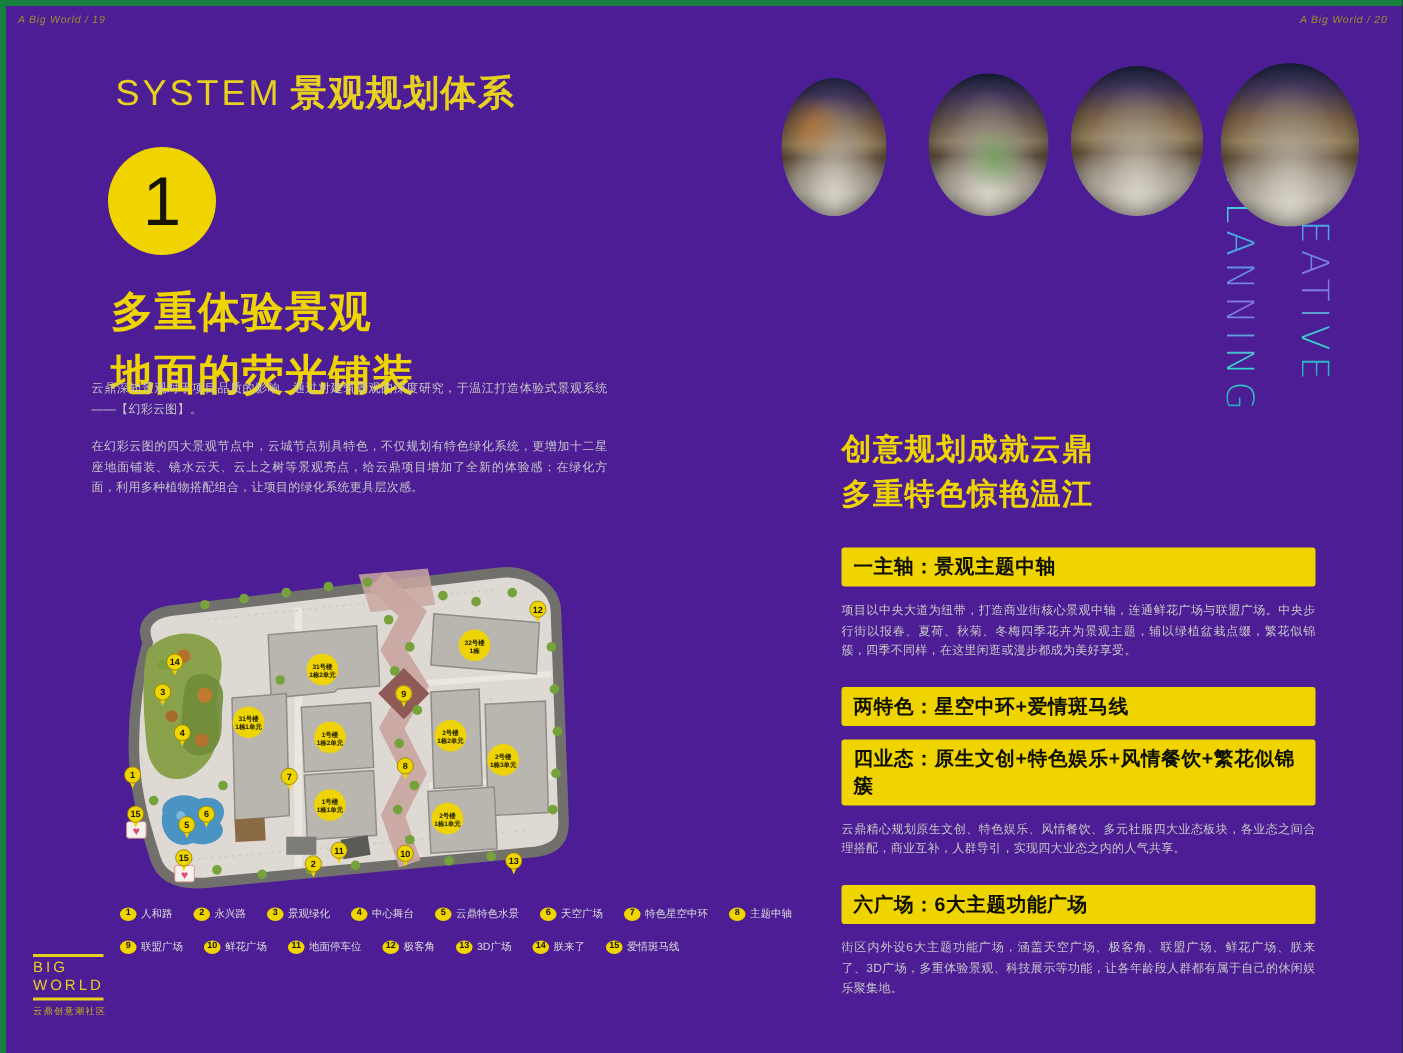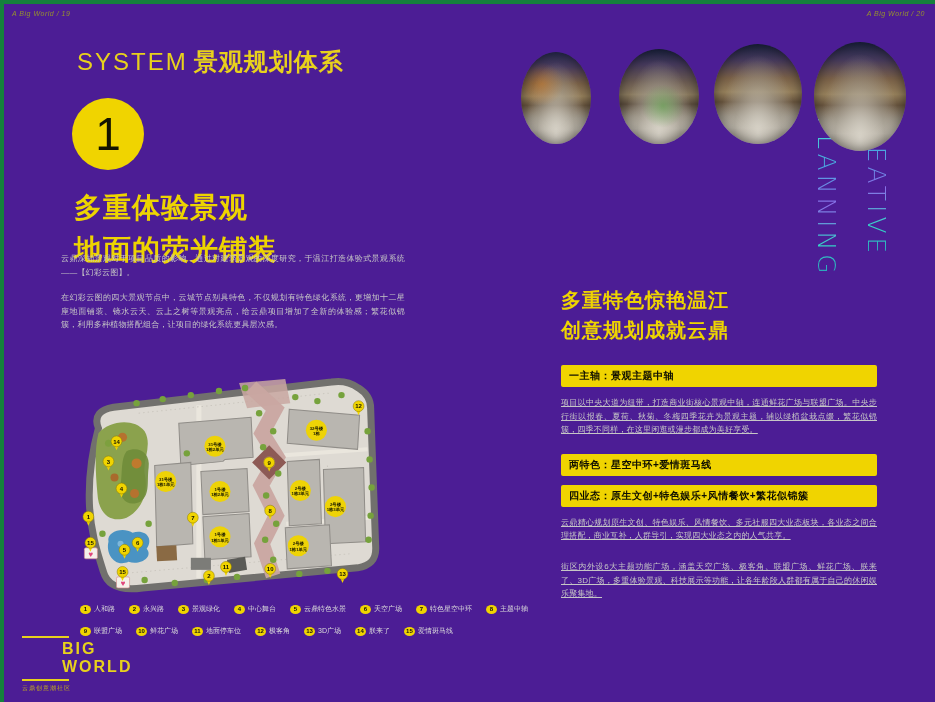--- a/index.html
+++ b/index.html
@@ -28,21 +28,21 @@
   #legend-row-1{top:600px;}
   #legend-row-2{top:622px;}
   .legend-item{display:inline-flex;align-items:center;gap:3px;white-space:nowrap;}
   .legend-badge{display:inline-flex;align-items:center;justify-content:center;
     min-width:9px;height:9px;border-radius:50%;background:#f0d400;color:#111;
     font-size:6px;font-weight:bold;padding:0 1px;}
   .legend-label{font-size:7px;color:#dcdcdc;}
   
   #logo{position:absolute;left:18px;top:630px;width:54px;}
   .logo-rule{width:47px;height:2px;background:#e8d11c;margin:2px 0;}
-  .logo-word{font-size:16px;font-weight:bold;color:#e8d11c;letter-spacing:2px;line-height:1.15;margin-left:40px;}
+  .logo-word{font-size:10px;font-weight:normal;color:#e8d11c;letter-spacing:2px;line-height:1.15;}
   #logo-sub{font-size:6px;color:#c8b318;letter-spacing:1px;margin-top:3px;white-space:nowrap;}
   
   .render-circle{position:absolute;border-radius:50%;z-index:3;
     background:
       radial-gradient(ellipse at 50% 88%, rgba(216,211,200,.95) 0%, rgba(170,164,152,.55) 38%, rgba(0,0,0,0) 62%),
       linear-gradient(180deg,#1d2544 0%,#45395c 16%,#7a6148 34%,#97815c 48%,#6b5740 58%,#a29a8c 72%,#d3cdc1 84%,#b9b2a5 100%);
     box-shadow:inset 0 0 14px rgba(0,0,0,.55);}
   #circle-1{left:517px;top:48px;width:70px;height:92px;
     background:
       radial-gradient(circle at 30% 35%, rgba(200,120,40,.55) 0%, rgba(0,0,0,0) 28%),
@@ -59,23 +59,23 @@
   .vword{position:absolute;writing-mode:vertical-rl;font-weight:300;font-size:25px;
     letter-spacing:4px;z-index:1;
     background:linear-gradient(180deg,#43e8cf 0%,#4aa8e0 30%,#8a6fe8 55%,#35d8c8 80%,#2a9ab8 100%);
     -webkit-background-clip:text;background-clip:text;color:transparent;
     font-family:"DejaVu Sans","Liberation Sans",sans-serif;}
   #vword-1{left:858px;top:100px;}
   #vword-2{left:808px;top:112px;}
   
   #right-col{position:absolute;left:557px;top:281px;width:316px;}
   #heading-right{font-size:20px;font-weight:bold;color:#eed400;line-height:1.5;letter-spacing:1px;margin-bottom:20px;}
-  .section-bar{background:#f0d400;color:#0d0d00;font-size:10px;font-weight:bold;
+  .section-bar{background:#f0d400;color:#0d0d00;font-size:13px;font-weight:bold;
     padding:4px 8px;border-radius:2px;letter-spacing:.5px;margin-bottom:9px;}
-  .section-text{margin:0 0 17px 0;font-size:8px;line-height:1.7;color:#c6c6c6;text-align:justify;letter-spacing:.2px;text-decoration:underline;}
+  .section-text{margin:0 0 17px 0;font-size:8px;line-height:1.7;color:#c6c6c6;text-align:justify;letter-spacing:.2px;}
 </style>
 </head>
 <body>
 
 <div id="canvas">
 
   <div class="page-header" id="header-left">A Big World / 19</div>
   <div class="page-header" id="header-right">A Big World / 20</div>
 
   <div id="title-left">
@@ -84,21 +84,21 @@
 
   <div id="badge-1">1</div>
 
   <div id="heading-left">
     <div>多重体验景观</div>
     <div>地面的荧光铺装</div>
   </div>
 
   <div id="paras-left">
     <p>云鼎深知景观对于项目品质的影响，通过对建筑景观的深度研究，于温江打造体验式景观系统——【幻彩云图】。</p>
-    <p>在幻彩云图的四大景观节点中，云城节点别具特色，不仅规划有特色绿化系统，更增加十二星座地面铺装、镜水云天、云上之树等景观亮点，给云鼎项目增加了全新的体验感；繁花似锦簇，利用多种植物搭配组合，让项目的绿化系统更具层次感。</p>
+    <p>在幻彩云图的四大景观节点中，云城节点别具特色，不仅规划有特色绿化系统，更增加十二星座地面铺装、镜水云天、云上之树等景观亮点，给云鼎项目增加了全新的体验感；在绿化方面，利用多种植物搭配组合，让项目的绿化系统更具层次感。</p>
   </div>
 
   <svg id="site-map" viewBox="0 0 300 226">
 
     <path d="M 20,55 C 15,43 22,36 35,34 L 252,9 C 264,7 272,10 279,15 C 287,20 291,26 291,35 L 296,172 C 297,186 291,192 278,194 L 64,214 C 42,217 29,212 25,198 C 18,176 12,156 11,130 C 10,103 14,77 20,55 Z" fill="#dedad3" stroke="#71706d" stroke-width="7"></path>
 
     <g stroke="#c9c5bd" stroke-width="1" opacity=".9">
       <path d="M 120,32 L 120,204" stroke="#ece8df" stroke-width="5"></path>
       <path d="M 205,82 L 288,76" stroke="#ece8df" stroke-width="4"></path>
       <path d="M 207,150 L 290,144" stroke="#ece8df" stroke-width="4"></path>
@@ -382,34 +382,35 @@
   <span class="vword" id="vword-1">CREATIVE</span>
   <span class="vword" id="vword-2">PLANNING</span>
 
   <div class="render-circle" id="circle-1"></div>
   <div class="render-circle" id="circle-2"></div>
   <div class="render-circle" id="circle-3"></div>
   <div class="render-circle" id="circle-4"></div>
 
   <div id="right-col">
     <div id="heading-right">
+      <div>创意规划成就云鼎</div>
       <div>多重特色惊艳温江</div>
-      <div>创意规划成就云鼎</div>
     </div>
     <div id="sections">
         <div class="section">
           <div class="section-bar">一主轴：景观主题中轴</div>
           <p class="section-text">项目以中央大道为纽带，打造商业街核心景观中轴，连通鲜花广场与联盟广场。中央步行街以报春、夏荷、秋菊、冬梅四季花卉为景观主题，辅以绿植盆栽点缀，繁花似锦簇，四季不同样，在这里闲逛或漫步都成为美好享受。</p>
         </div>
         <div class="section">
           <div class="section-bar">两特色：星空中环+爱情斑马线</div>
         </div>
         <div class="section">
           <div class="section-bar">四业态：原生文创+特色娱乐+风情餐饮+繁花似锦簇</div>
           <p class="section-text">云鼎精心规划原生文创、特色娱乐、风情餐饮、多元社服四大业态板块，各业态之间合理搭配，商业互补，人群导引，实现四大业态之内的人气共享。</p>
         </div>
         <div class="section">
+          <div class="section-bar">六广场：6大主题功能广场</div>
           <p class="section-text">街区内外设6大主题功能广场，涵盖天空广场、极客角、联盟广场、鲜花广场、朕来了、3D广场，多重体验景观、科技展示等功能，让各年龄段人群都有属于自己的休闲娱乐聚集地。</p>
         </div>
       </div>
   </div>
 
 </div>
 
 </body></html>

